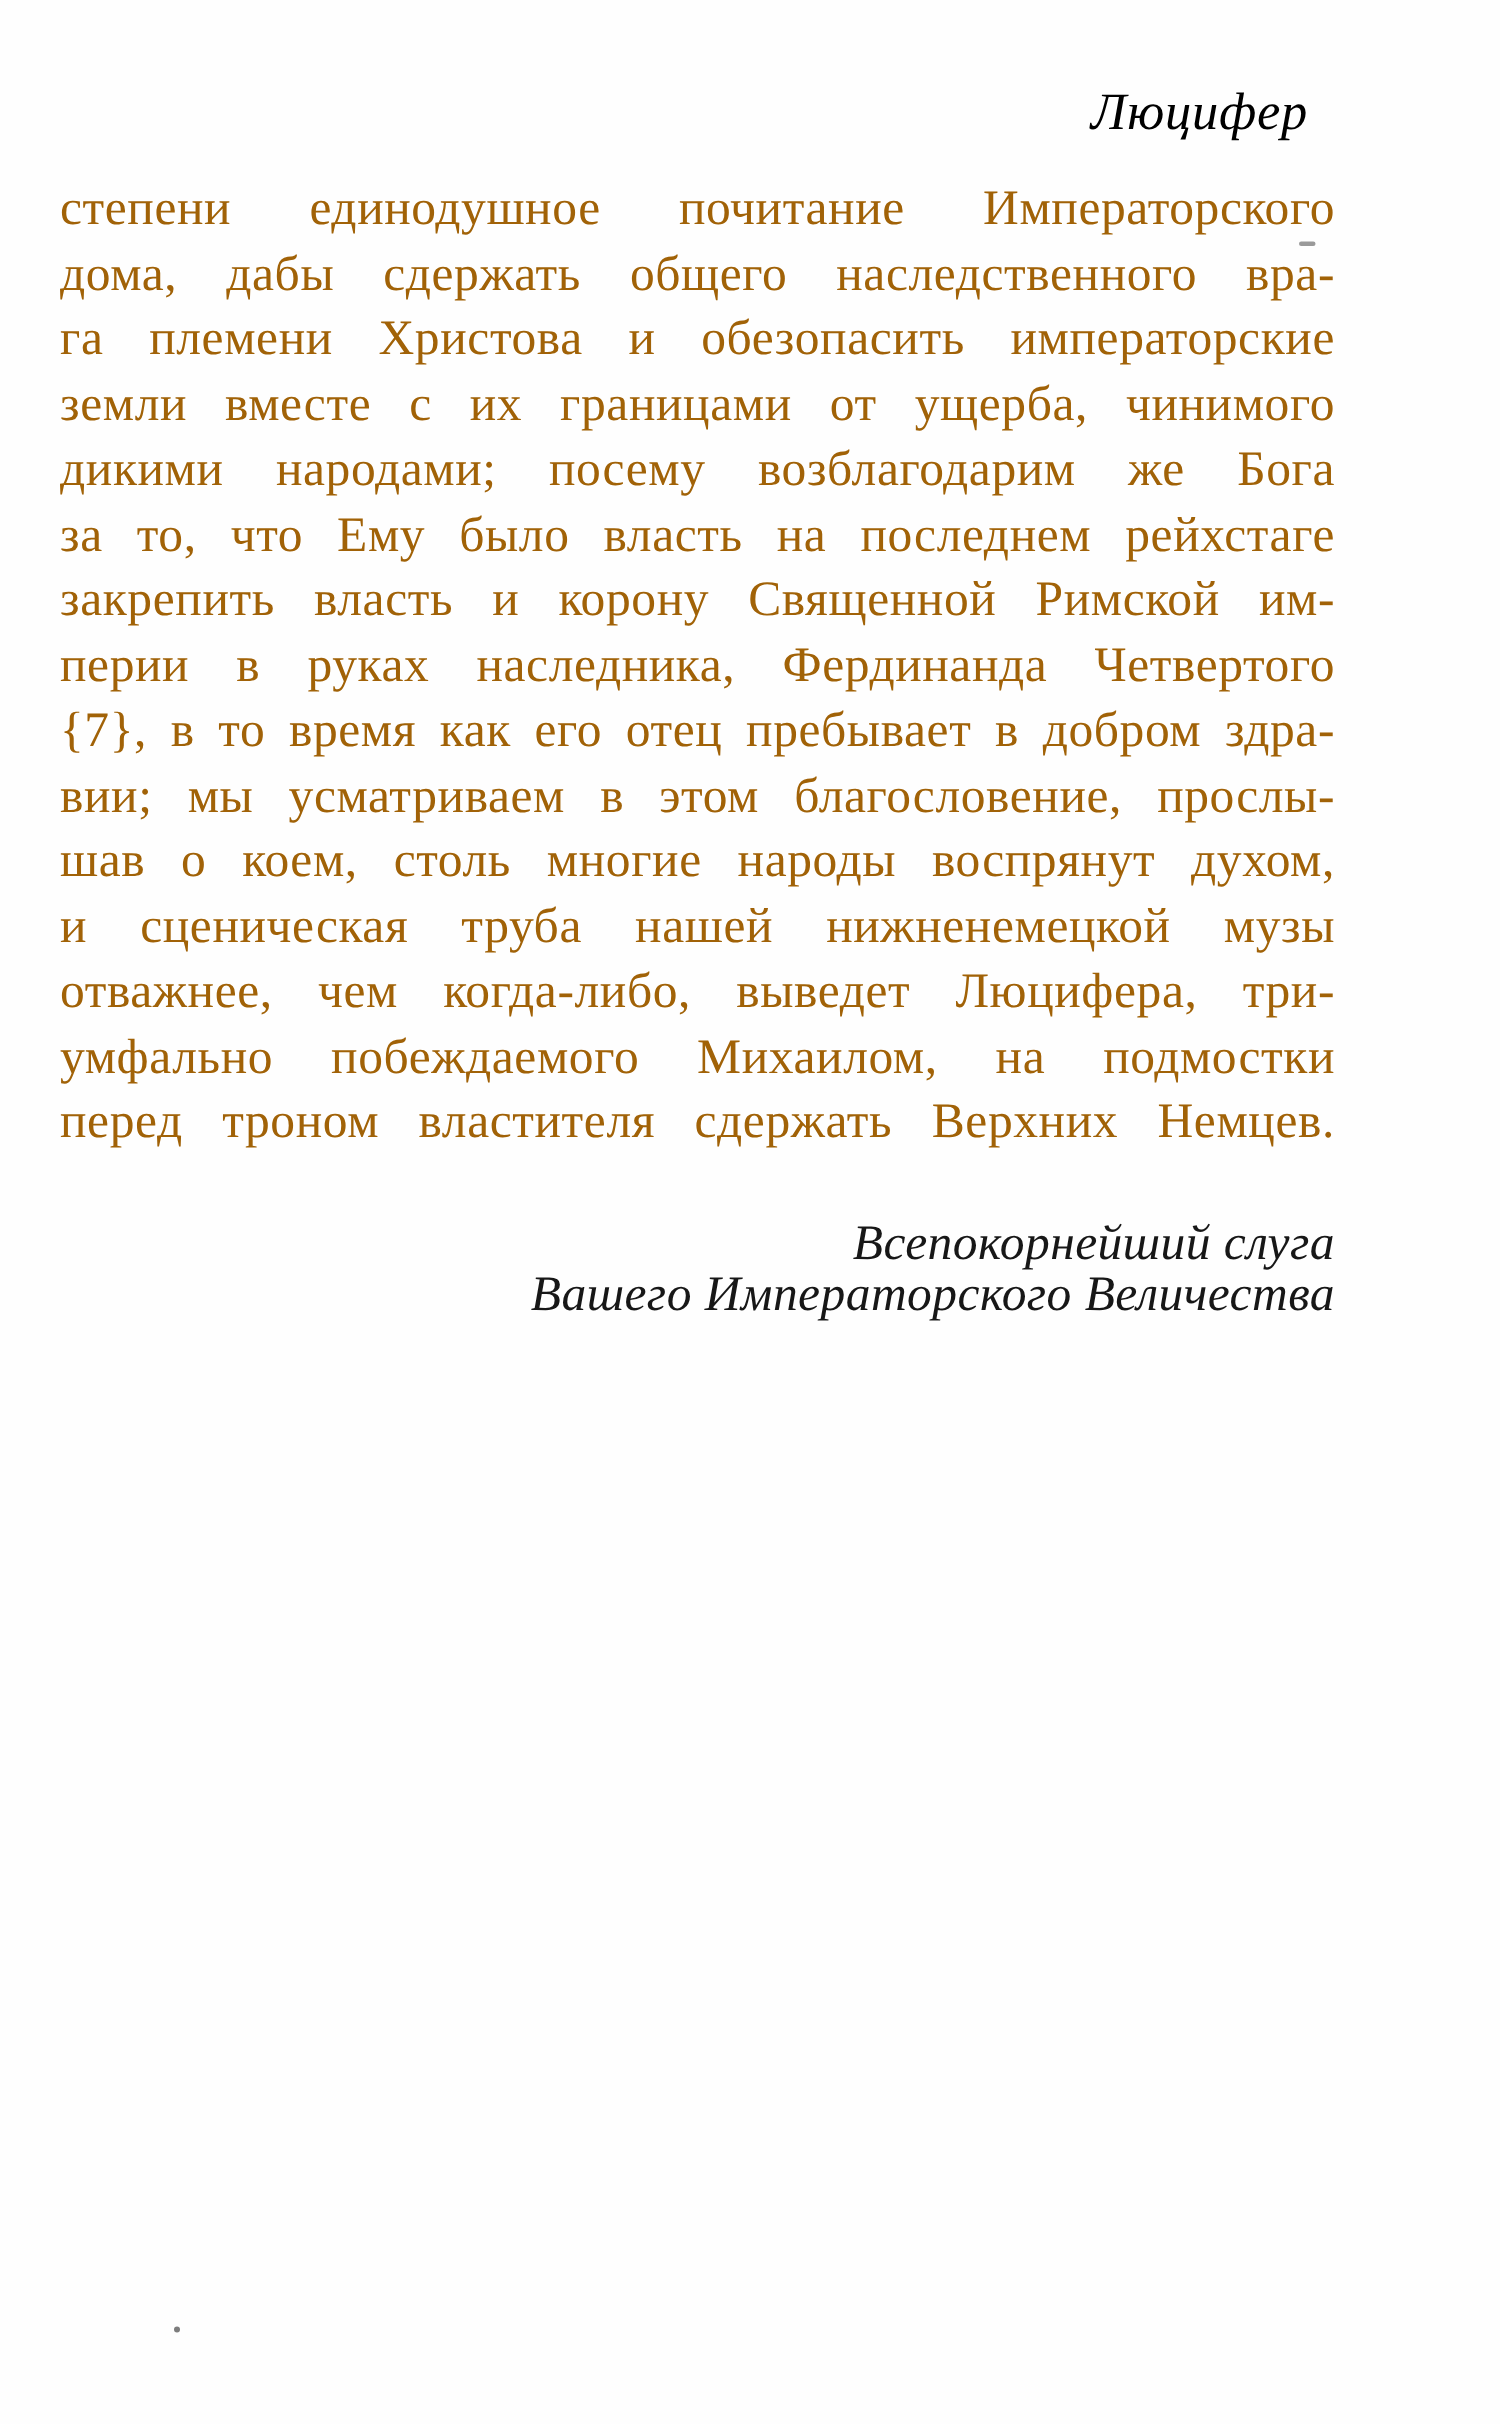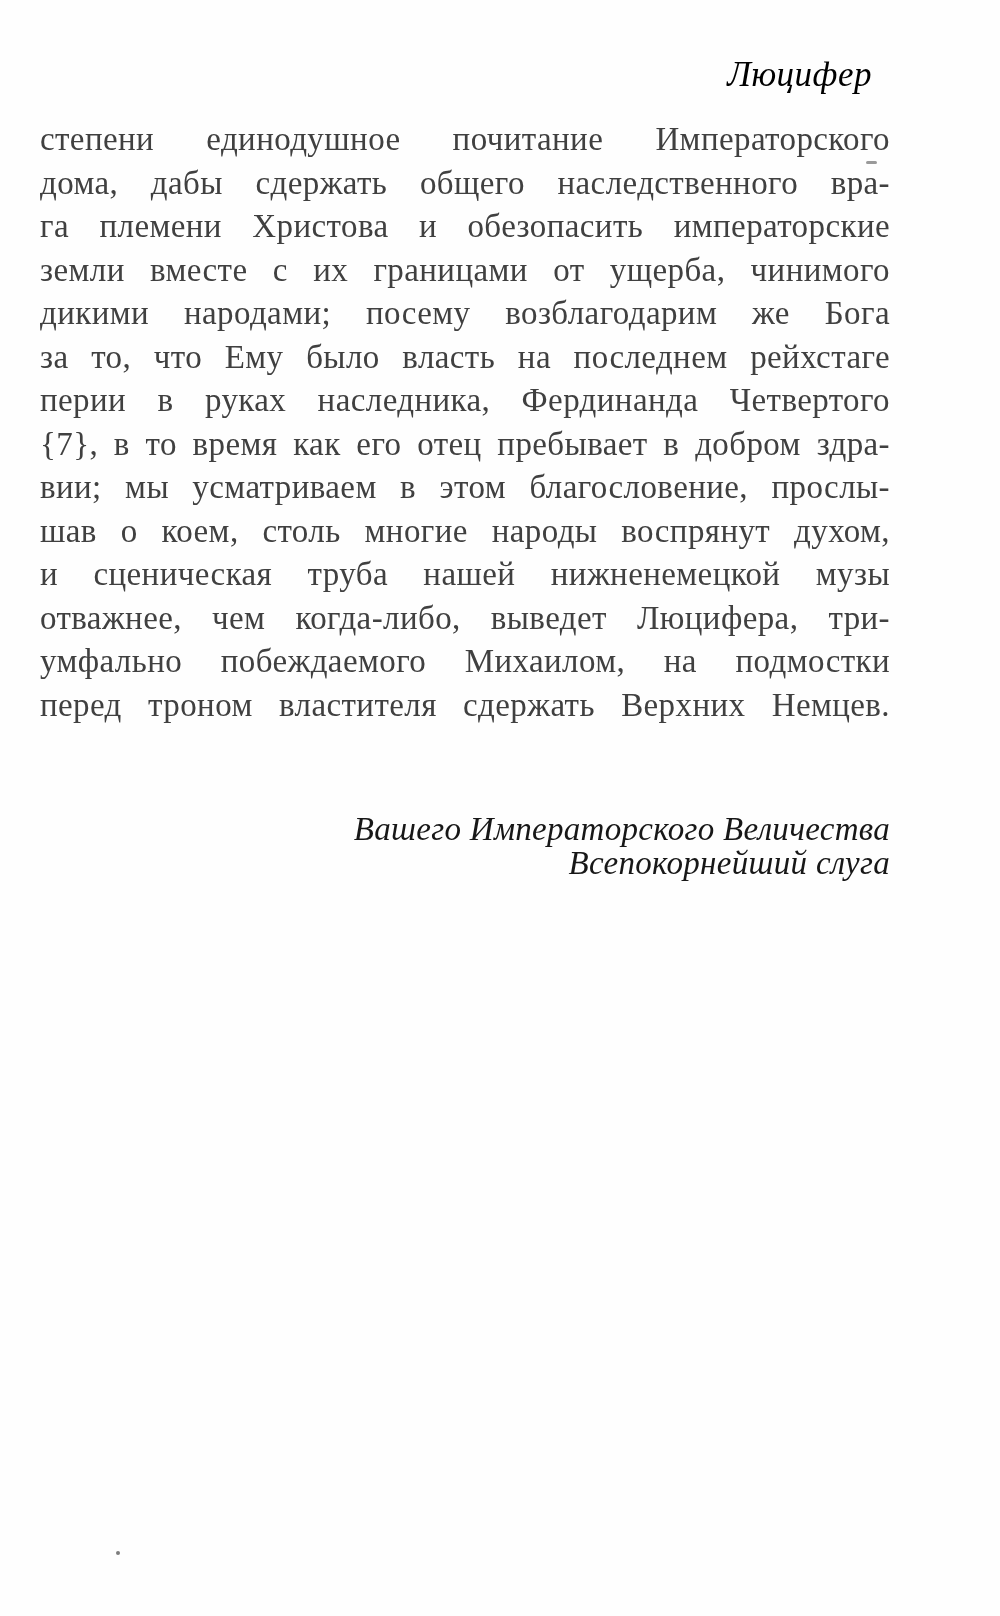--- a/index.html
+++ b/index.html
@@ -31,21 +31,21 @@
     color: #000000;
   }
   .body-text {
     position: absolute;
     top: 118px;
     left: 40px;
     width: 850px;
     font-size: 33px;
     line-height: 43.5px;
     letter-spacing: 0.4px;
-    color: #404040;
+    color: #a16207;
   }
   .body-text .line {
     text-align: justify;
     text-align-last: justify;
     white-space: normal;
   }
   .signature {
     position: absolute;
     top: 812px;
     left: 40px;
@@ -89,30 +89,31 @@
 
   <div class="speck-dash"></div>
 
   <div class="body-text">
     <div class="line">степени единодушное почитание Императорского</div>
     <div class="line">дома, дабы сдержать общего наследственного вра-</div>
     <div class="line">га племени Христова и обезопасить императорские</div>
     <div class="line">земли вместе с их границами от ущерба, чинимого</div>
     <div class="line">дикими народами; посему возблагодарим же Бога</div>
     <div class="line">за то, что Ему было власть на последнем рейхстаге</div>
+    <div class="line">закрепить власть и корону Священной Римской им-</div>
     <div class="line">перии в руках наследника, Фердинанда Четвертого</div>
     <div class="line">{7}, в то время как его отец пребывает в добром здра-</div>
     <div class="line">вии; мы усматриваем в этом благословение, прослы-</div>
     <div class="line">шав о коем, столь многие народы воспрянут духом,</div>
     <div class="line">и сценическая труба нашей нижненемецкой музы</div>
     <div class="line">отважнее, чем когда-либо, выведет Люцифера, три-</div>
     <div class="line">умфально побеждаемого Михаилом, на подмостки</div>
     <div class="line">перед троном властителя сдержать Верхних Немцев.</div>
   </div>
 
   <div class="signature">
+    <span class="sig-line">Всепокорнейший слуга</span>
     <span class="sig-line">Вашего Императорского Величества</span>
-    <span class="sig-line">Всепокорнейший слуга</span>
   </div>
 
   <div class="speck-dot"></div>
 
 </div>
 
 </body></html>

